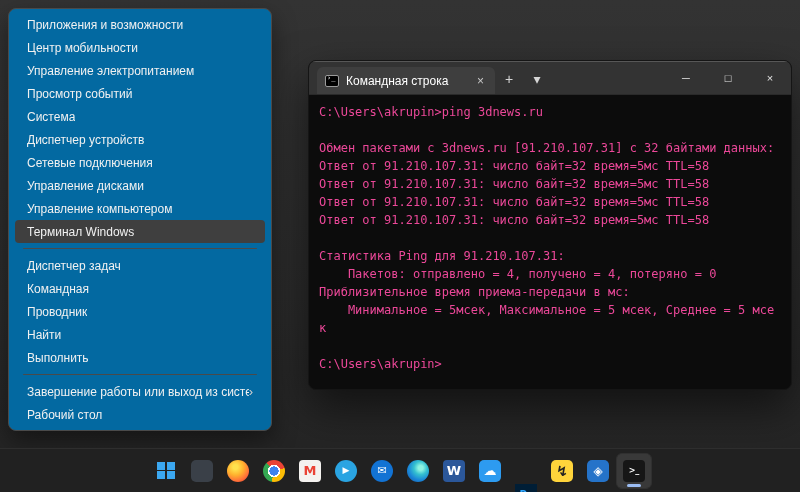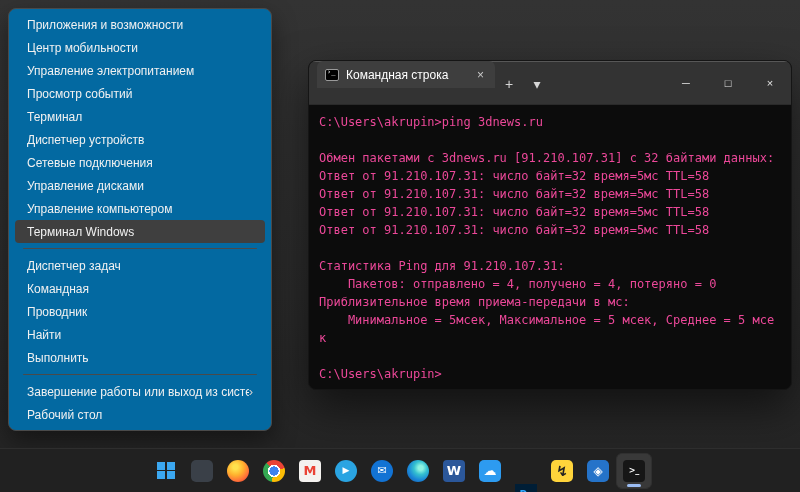--- a/index.html
+++ b/index.html
@@ -13,21 +13,21 @@
   .mi{height:23px;display:flex;align-items:center;padding:0 12px;margin:0 2px;border-radius:4px;
       color:#f1f1f1;font-size:12px;cursor:pointer;user-select:none}
   .mi.active{background:#3f3f3f}
   .mi.sep{height:1px;min-height:1px;margin:5px 10px;padding:0;background:#4a4a4a;cursor:default}
   .mi-label{white-space:nowrap;overflow:hidden}
   .mi-chevron{margin-left:auto;color:#d0d0d0;font-size:13px;line-height:1}
 
   
   .term-win{position:absolute;left:308px;top:60px;width:484px;height:330px;border-radius:8px;overflow:hidden;
             background:#0c0c0c;border:1px solid #151515;box-shadow:0 18px 44px rgba(0,0,0,.55);z-index:4}
-  .tabbar{height:44px;background:#333333;display:flex;align-items:flex-start;padding-left:8px;
+  .tabbar{height:34px;background:#333333;display:flex;align-items:flex-end;padding-left:8px;
           border-bottom:1px solid #2a2a2a;box-shadow:inset 0 1px 0 rgba(255,255,255,.18)}
   .tab{height:27px;min-width:178px;background:#3e3e3e;border-radius:6px 6px 0 0;display:flex;align-items:center;
        gap:7px;padding:0 8px;cursor:pointer}
   .cmd-icon{width:14px;height:12px;background:#000;border:1px solid #9a9a9a;border-radius:2px;position:relative;flex:0 0 auto}
   .cmd-icon::before{content:"›_";position:absolute;left:1px;top:-2px;color:#fff;font-size:7px;font-family:"DejaVu Sans Mono",monospace}
   .tab-title{color:#ffffff;font-size:12px;white-space:nowrap}
   .tab-close{margin-left:auto;color:#c8c8c8;font-size:12px;line-height:1;padding:2px 3px;border-radius:3px;cursor:pointer}
   .tab-aux{display:flex;align-items:center;height:100%}
   .aux-btn{width:28px;height:28px;border:none;background:transparent;color:#d6d6d6;font-size:14px;border-radius:4px;
            cursor:pointer;display:flex;align-items:center;justify-content:center;margin-top:3px}
@@ -80,21 +80,21 @@
       <span class="mi-label">Управление электропитанием</span>
 
     </div>
 
     <div class="mi">
       <span class="mi-label">Просмотр событий</span>
 
     </div>
 
     <div class="mi">
-      <span class="mi-label">Терминал</span>
+      <span class="mi-label">Система</span>
 
     </div>
 
     <div class="mi">
       <span class="mi-label">Диспетчер устройств</span>
 
     </div>
 
     <div class="mi">
       <span class="mi-label">Сетевые подключения</span>

